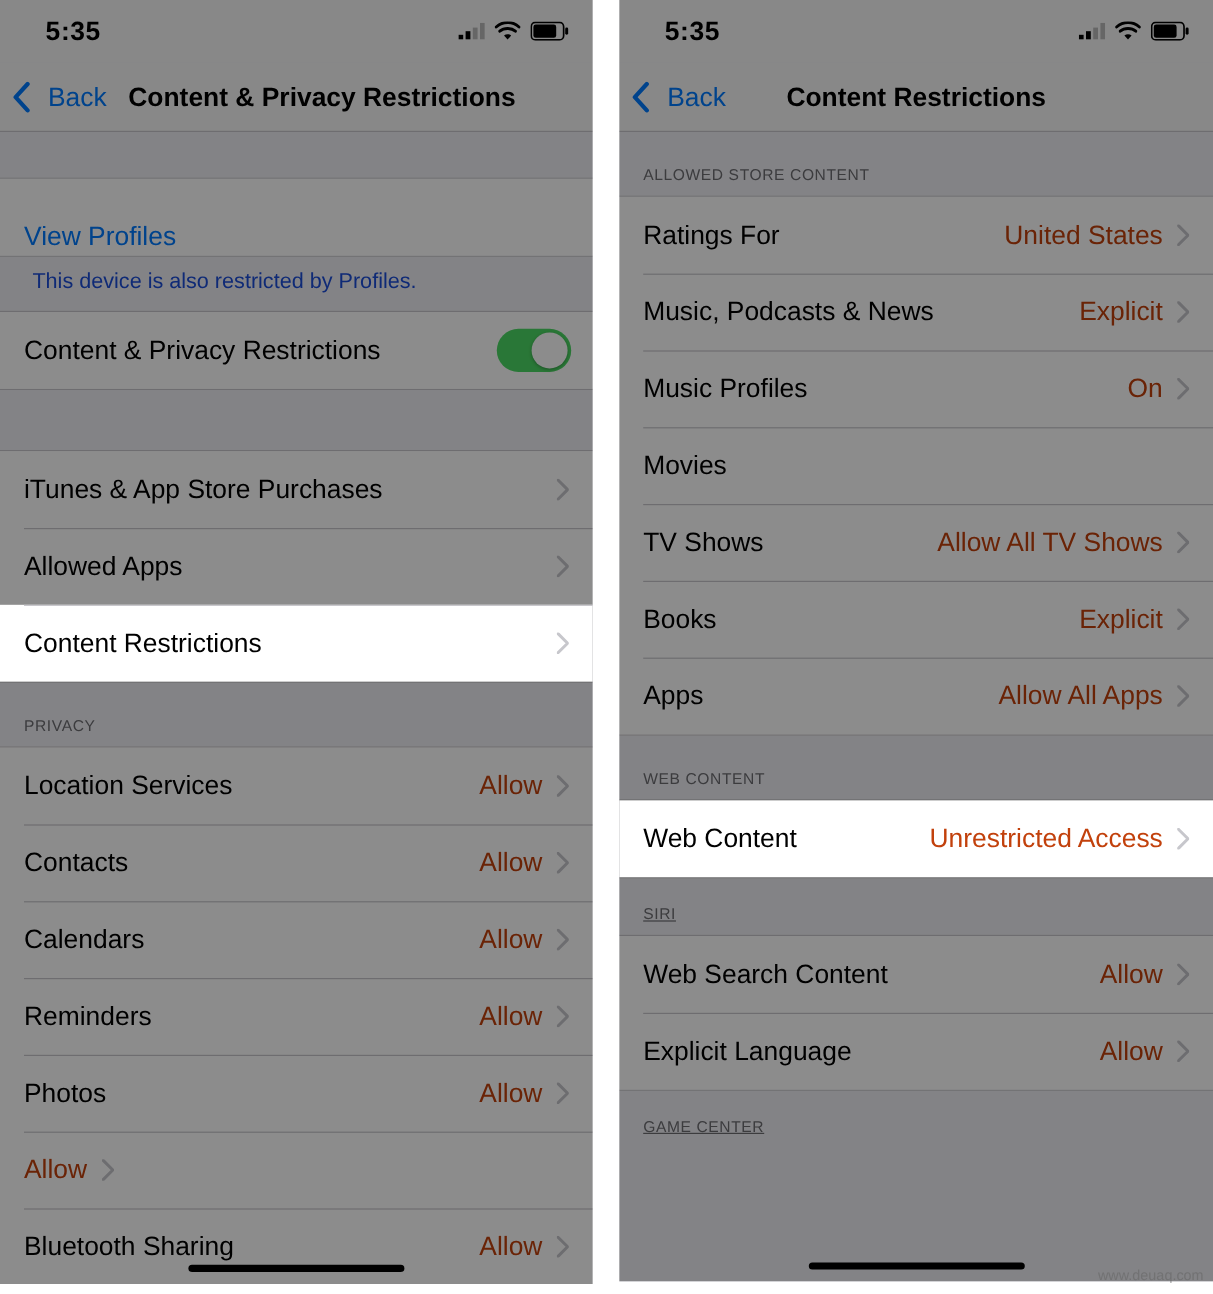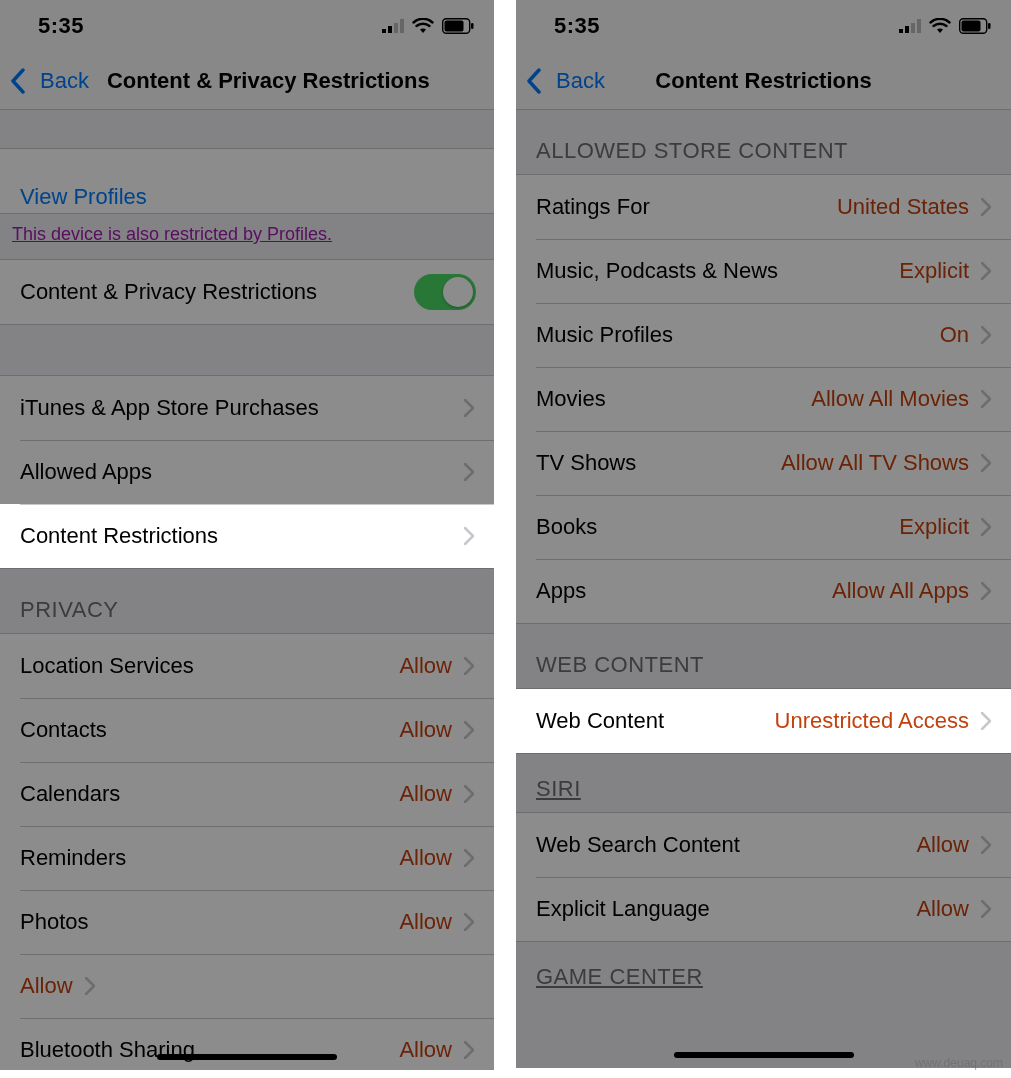--- a/index.html
+++ b/index.html
@@ -84,32 +84,31 @@
     color: #000;
     white-space: nowrap;
   }
   .navbar .title-left {
     font-size: 22px;
     font-weight: 700;
     color: #000;
     margin-left: 18px;
   }
   .group-header {
-    font-size: 22px;
+    font-size: 13px;
     color: #6d6d72;
     padding: 28px 33px 10px 20px;
     text-transform: uppercase;
     letter-spacing: 0.5px;
   }
   .group-header.small-pad { padding-top: 22px; text-decoration: underline; }
   .group-footer {
     font-size: 18px;
-    color: #a21caf;
-    padding: 10px 20px 14px 12px;
-    text-decoration: underline;
+    color: #1d4ed8;
+    padding: 10px 20px 14px 27px;
   }
   .cell-group {
     background: #ffffff;
     border-top: 1px solid #c8c7cc;
     border-bottom: 1px solid #c8c7cc;
   }
   .cell {
     height: 64px;
     padding: 0 18px 0 20px;
     display: flex;
@@ -448,28 +447,20 @@
             <span class="value">On</span>
             <span class="chevron">
               <svg width="10" height="18" viewBox="0 0 10 18">
                 <polyline points="1,1 9,9 1,17" stroke="#c7c7cc" stroke-width="2.5" fill="none" stroke-linecap="round" stroke-linejoin="round"></polyline>
               </svg>
             </span>
           </span>
       </div>
       <div class="cell">
         <span class="label">Movies</span>
-        <span class="right">
-            <span class="value">Allow All Movies</span>
-            <span class="chevron">
-              <svg width="10" height="18" viewBox="0 0 10 18">
-                <polyline points="1,1 9,9 1,17" stroke="#c7c7cc" stroke-width="2.5" fill="none" stroke-linecap="round" stroke-linejoin="round"></polyline>
-              </svg>
-            </span>
-          </span>
       </div>
       <div class="cell">
         <span class="label">TV Shows</span>
         <span class="right">
             <span class="value">Allow All TV Shows</span>
             <span class="chevron">
               <svg width="10" height="18" viewBox="0 0 10 18">
                 <polyline points="1,1 9,9 1,17" stroke="#c7c7cc" stroke-width="2.5" fill="none" stroke-linecap="round" stroke-linejoin="round"></polyline>
               </svg>
             </span>

